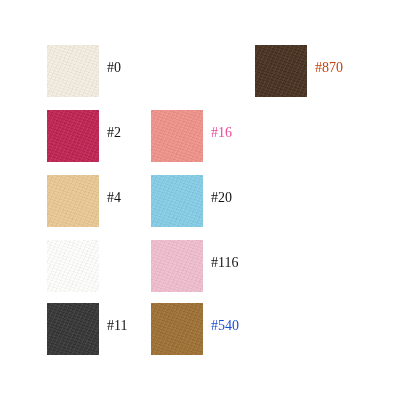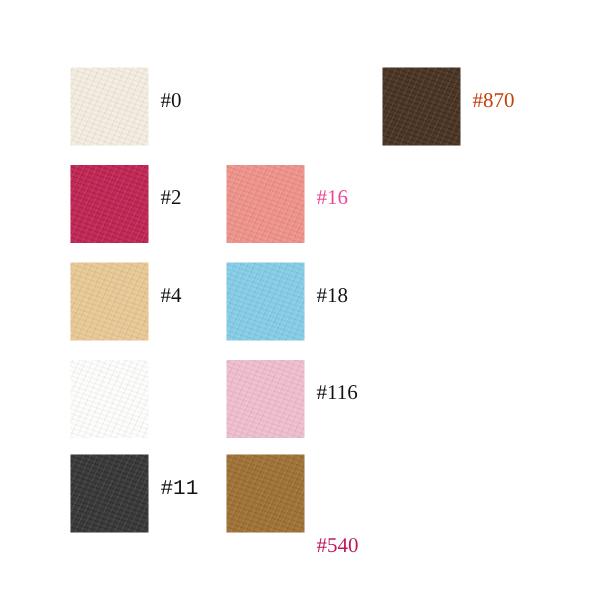--- a/index.html
+++ b/index.html
@@ -78,37 +78,37 @@
       <div class="swatch-label" style="left: 60px; top: 16px; color: rgb(18, 18, 18);">#2</div>
     </div>
     <div class="swatch-entry" style="left: 47px; top: 175px; width: 172px; height: 52px;">
       <div class="swatch-chip" title="#E8C893" style="width: 52px; height: 52px; background: rgb(232, 200, 147);"></div>
       <div class="swatch-label" style="left: 60px; top: 16px; color: rgb(18, 18, 18);">#4</div>
     </div>
     <div class="swatch-entry" style="left: 47px; top: 240px; width: 172px; height: 52px;">
       <div class="swatch-chip" title="#FDFDFB" style="width: 52px; height: 52px; background: rgb(253, 253, 251);"></div>
       <div class="swatch-label" style="left: 60px; top: 16px; color: rgb(18, 18, 18);"></div>
     </div>
-    <div class="swatch-entry" style="left: 47px; top: 303px; width: 172px; height: 52px; font-family: Liberation Mono, monospace;">
+    <div class="swatch-entry" style="left: 47px; top: 303px; width: 172px; height: 52px;">
       <div class="swatch-chip" title="#343434" style="width: 52px; height: 52px; background: rgb(52, 52, 52);"></div>
       <div class="swatch-label" style="left: 60px; top: 16px; color: rgb(18, 18, 18);">#11</div>
     </div>
     <div class="swatch-entry" style="left: 151px; top: 110px; width: 172px; height: 52px;">
       <div class="swatch-chip" title="#EE9189" style="width: 52px; height: 52px; background: rgb(238, 145, 137);"></div>
       <div class="swatch-label" style="left: 60px; top: 16px; color: #ec4899;">#16</div>
     </div>
     <div class="swatch-entry" style="left: 151px; top: 175px; width: 172px; height: 52px;">
       <div class="swatch-chip" title="#84CCE6" style="width: 52px; height: 52px; background: rgb(132, 204, 230);"></div>
-      <div class="swatch-label" style="left: 60px; top: 16px; color: rgb(18, 18, 18);">#18</div>
+      <div class="swatch-label" style="left: 60px; top: 16px; color: rgb(18, 18, 18);">#20</div>
     </div>
     <div class="swatch-entry" style="left: 151px; top: 240px; width: 172px; height: 52px;">
       <div class="swatch-chip" title="#EFBDCD" style="width: 52px; height: 52px; background: rgb(239, 189, 205);"></div>
       <div class="swatch-label" style="left: 60px; top: 16px; color: rgb(18, 18, 18);">#116</div>
     </div>
     <div class="swatch-entry" style="left: 151px; top: 303px; width: 172px; height: 52px;">
       <div class="swatch-chip" title="#9D6F33" style="width: 52px; height: 52px; background: rgb(157, 111, 51);"></div>
-      <div class="swatch-label" style="left: 60px; top: 16px; color: #be185d; margin-top: 39px;">#540</div>
+      <div class="swatch-label" style="left: 60px; top: 16px; color: #1d4ed8;">#540</div>
     </div>
     <div class="swatch-entry" style="left: 255px; top: 45px; width: 172px; height: 52px;">
       <div class="swatch-chip" title="#46301F" style="width: 52px; height: 52px; background: rgb(70, 48, 31);"></div>
       <div class="swatch-label" style="left: 60px; top: 16px; color: #c2410c;">#870</div>
     </div>
   </div>
 
 </body></html>

